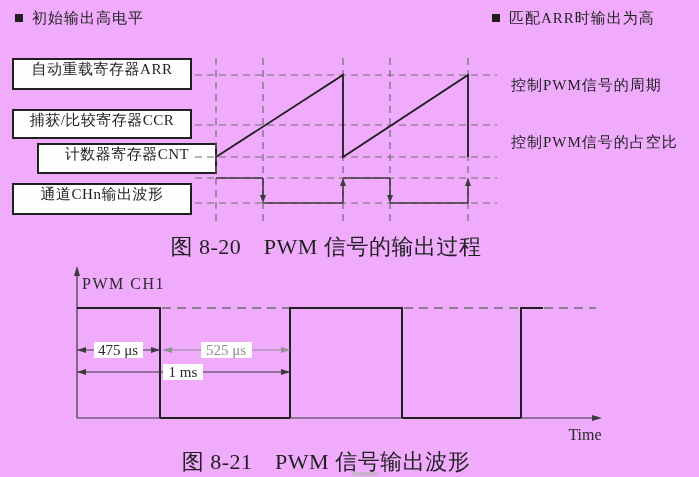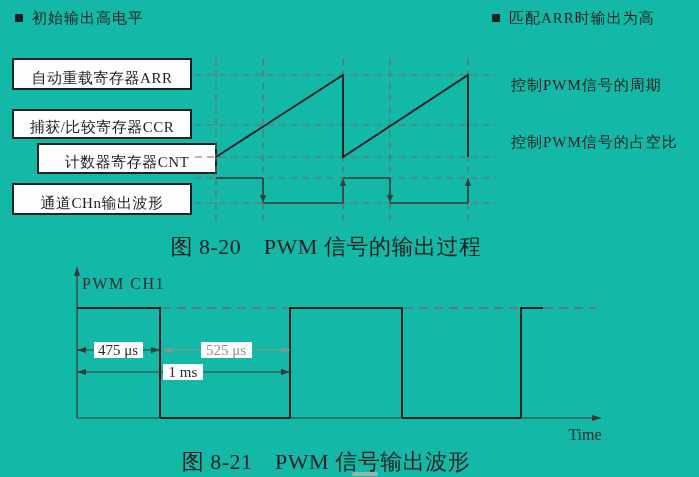--- a/index.html
+++ b/index.html
@@ -1,29 +1,29 @@
 <!DOCTYPE html>
 <html><head>
 <meta charset="utf-8">
 <style>
   html,body{margin:0;padding:0;background:#ffffff;}
   .page{
-    position:relative;width:699px;height:477px;background:#14b8a6;
+    position:relative;width:699px;height:477px;background:#f0abfc;
     font-family:"Liberation Serif","DejaVu Serif",serif;color:#1f1f1f;
     overflow:hidden;
   }
   
   .legend-item{position:absolute;top:8px;display:flex;align-items:center;height:20px;}
   .legend-item .sq{width:8px;height:8px;background:#1f1f1f;margin-right:9px;flex:0 0 auto;}
   .legend-item .lbl{font-size:15px;letter-spacing:1px;white-space:nowrap;}
   .li-0{left:15px;} .li-1{left:237px;} .li-2{left:492px;justify-content:center;}
   
   .regbox{
     position:absolute;left:12px;width:176px;border:2px solid #1f1f1f;
-    display:flex;align-items:flex-end;justify-content:center;
+    display:flex;align-items:flex-start;justify-content:center;
     font-size:15px;letter-spacing:.5px;white-space:nowrap;background:#fefefe;
   }
   .rb-0{top:58px;height:28px;}
   .rb-1{top:109px;height:26px;}
   .rb-2{top:143px;height:27px;margin-left:25px;}
   .rb-3{top:183px;height:28px;}
   
   .annot{position:absolute;left:511px;font-size:15px;letter-spacing:1px;white-space:nowrap;}
   .an-0{top:76px;} .an-1{top:133px;} .an-2{top:178px;}
   

